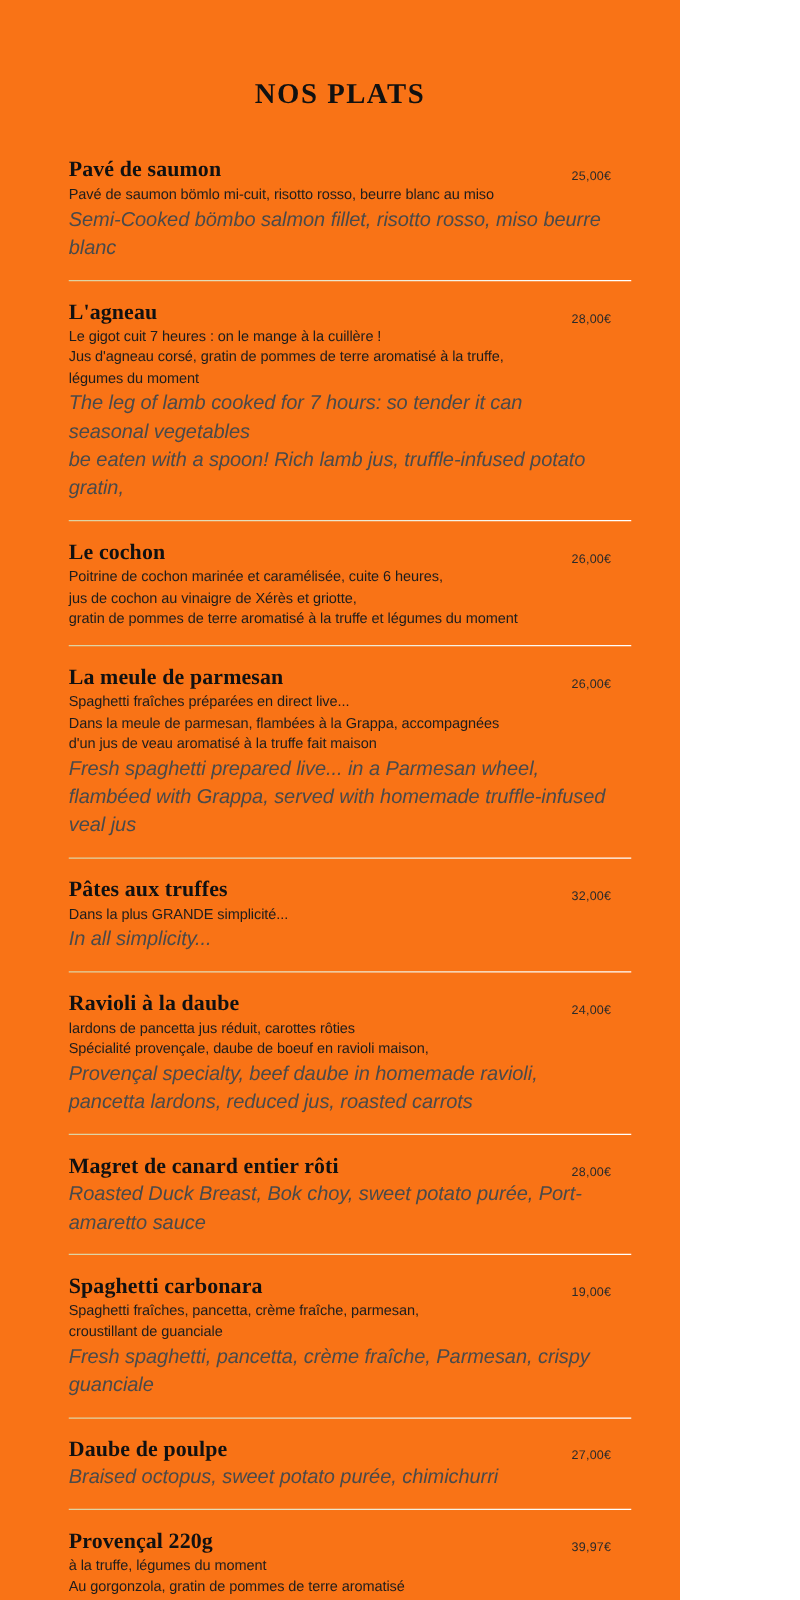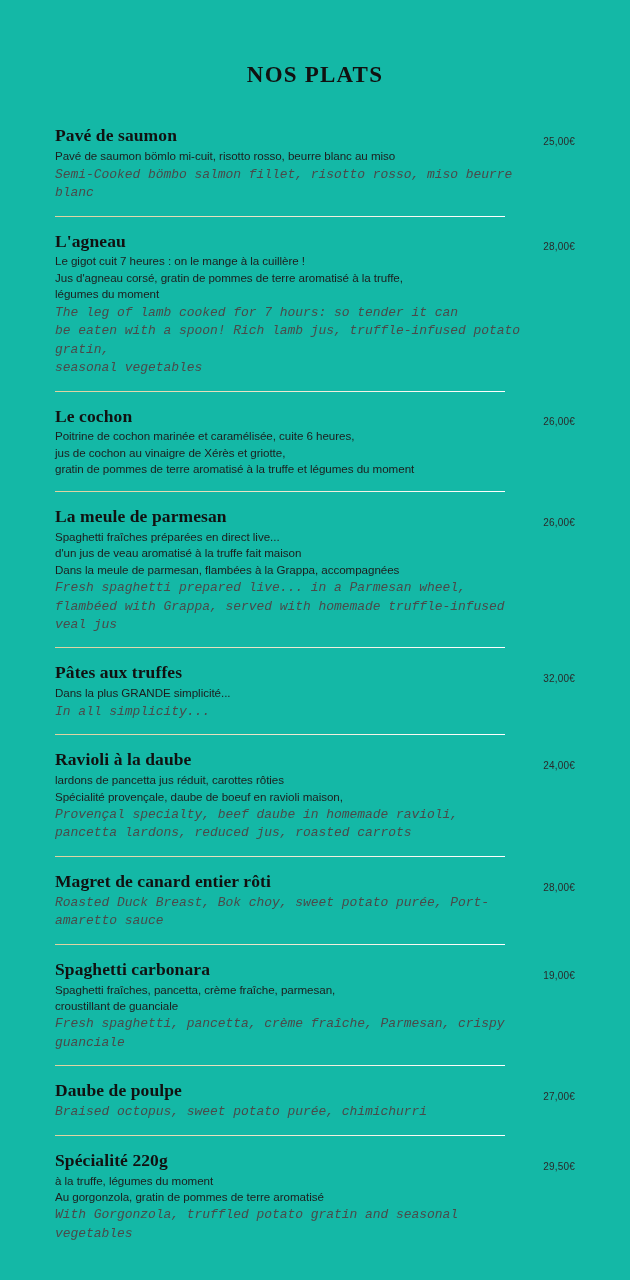--- a/index.html
+++ b/index.html
@@ -9,25 +9,25 @@
   }
   body {
     width: 640px;
     height: 1280px;
     font-family: "Liberation Sans", sans-serif;
     color: #1a1a1a;
     overflow: hidden;
   }
 
   .menu-page {
-    width: 630px;
+    width: 544px;
     height: 1280px;
     box-sizing: border-box;
     padding: 0 55px;
-    background: #14b8a6;
+    background: #f97316;
     position: relative;
   }
 
   .menu-title {
     text-align: center;
     font-family: "Liberation Serif", serif;
     font-weight: bold;
     font-size: 23px;
     letter-spacing: 1.2px;
     color: #111111;
@@ -93,23 +93,23 @@
     font-family: "Liberation Sans", sans-serif;
     font-size: 11.6px;
     line-height: 1.42;
     color: #1d1d1d;
     margin: 1px 0 0 0;
     letter-spacing: -0.05px;
     max-width: 460px;
   }
 
   .dish-desc-en {
-    font-family: Liberation Mono, monospace;
+    font-family: Liberation Sans, sans-serif;
     font-style: italic;
-    font-size: 13px;
+    font-size: 16px;
     line-height: 1.42;
     color: #4a4a4a;
     margin: 1px 0 0 0;
     letter-spacing: -0.05px;
     max-width: 470px;
   }
 
   .line {
     display: block;
   }
@@ -140,22 +140,22 @@
           <h2 class="dish-name">L'agneau</h2>
           <span class="dish-price">28,00€</span>
         </div>
         <p class="dish-desc-fr">
           <span class="line">Le gigot cuit 7 heures : on le mange à la cuillère !</span>
           <span class="line">Jus d'agneau corsé, gratin de pommes de terre aromatisé à la truffe,</span>
           <span class="line">légumes du moment</span>
         </p>
         <p class="dish-desc-en">
           <span class="line">The leg of lamb cooked for 7 hours: so tender it can</span>
+          <span class="line">seasonal vegetables</span>
           <span class="line">be eaten with a spoon! Rich lamb jus, truffle-infused potato gratin,</span>
-          <span class="line">seasonal vegetables</span>
         </p>
       </li>
       <li class="dish">
         <hr class="dish-divider">
         <div class="dish-head">
           <h2 class="dish-name">Le cochon</h2>
           <span class="dish-price">26,00€</span>
         </div>
         <p class="dish-desc-fr">
           <span class="line">Poitrine de cochon marinée et caramélisée, cuite 6 heures,</span>
@@ -164,22 +164,22 @@
         </p>
       </li>
       <li class="dish">
         <hr class="dish-divider">
         <div class="dish-head">
           <h2 class="dish-name">La meule de parmesan</h2>
           <span class="dish-price">26,00€</span>
         </div>
         <p class="dish-desc-fr">
           <span class="line">Spaghetti fraîches préparées en direct live...</span>
+          <span class="line">Dans la meule de parmesan, flambées à la Grappa, accompagnées</span>
           <span class="line">d'un jus de veau aromatisé à la truffe fait maison</span>
-          <span class="line">Dans la meule de parmesan, flambées à la Grappa, accompagnées</span>
         </p>
         <p class="dish-desc-en">
           <span class="line">Fresh spaghetti prepared live... in a Parmesan wheel,</span>
           <span class="line">flambéed with Grappa, served with homemade truffle-infused veal jus</span>
         </p>
       </li>
       <li class="dish">
         <hr class="dish-divider">
         <div class="dish-head">
           <h2 class="dish-name">Pâtes aux truffes</h2>
@@ -237,22 +237,22 @@
           <h2 class="dish-name">Daube de poulpe</h2>
           <span class="dish-price">27,00€</span>
         </div>
         <p class="dish-desc-en">
           <span class="line">Braised octopus, sweet potato purée, chimichurri</span>
         </p>
       </li>
       <li class="dish">
         <hr class="dish-divider">
         <div class="dish-head">
-          <h2 class="dish-name">Spécialité 220g</h2>
-          <span class="dish-price">29,50€</span>
+          <h2 class="dish-name">Provençal 220g</h2>
+          <span class="dish-price">39,97€</span>
         </div>
         <p class="dish-desc-fr">
           <span class="line">à la truffe, légumes du moment</span>
           <span class="line">Au gorgonzola, gratin de pommes de terre aromatisé</span>
         </p>
         <p class="dish-desc-en">
           <span class="line">With Gorgonzola, truffled potato gratin and seasonal vegetables</span>
         </p>
       </li>
     </ul>

